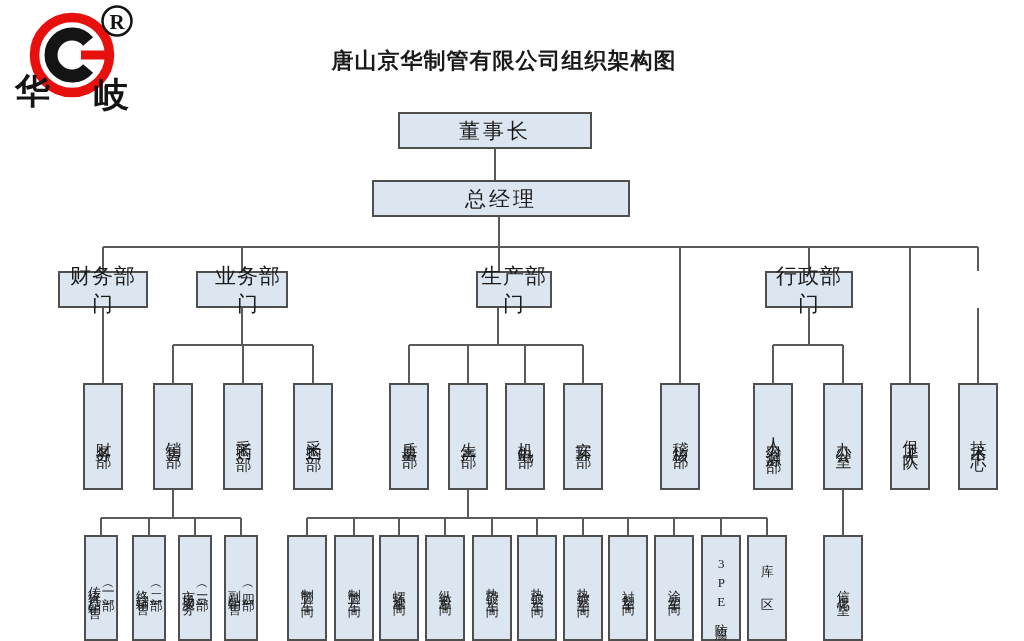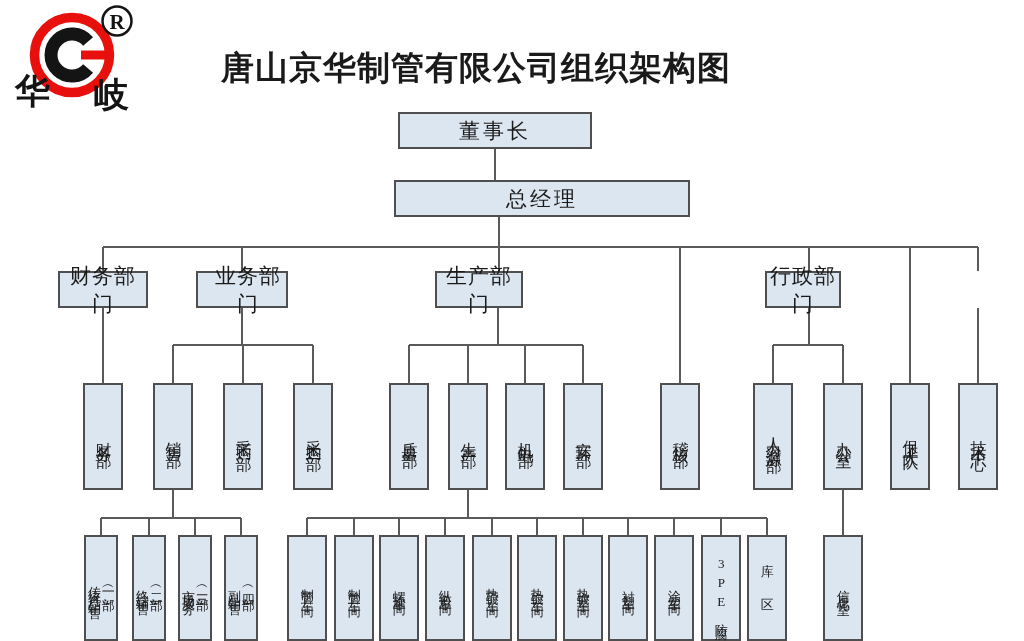--- a/index.html
+++ b/index.html
@@ -19,22 +19,22 @@
   .v .vt{
     writing-mode:vertical-lr;text-orientation:mixed;
     line-height:1.05;
   }
   .mid .vt{font-size:16px;letter-spacing:5px;}
   .small .vt{font-size:13px;letter-spacing:4px;}
   .v .vt span{display:block;text-align:center;}
   .upright{text-orientation:upright !important;}
   .spread{letter-spacing:34px !important;}
   #title{
-    position:absolute;left:476px;top:46px;transform:translateX(-50%);
-    font-size:33px;font-weight:bold;letter-spacing:1px;white-space:nowrap;
+    position:absolute;left:504px;top:46px;transform:translateX(-50%);
+    font-size:22px;font-weight:bold;letter-spacing:1px;white-space:nowrap;
   }
   .logo-char{
     position:absolute;font-size:35px;font-weight:bold;color:#141414;
     font-family:"Liberation Serif","DejaVu Serif",serif;line-height:1;
   }
 </style>
 </head>
 <body>
 
 <div id="canvas">
@@ -65,26 +65,26 @@
       <circle cx="103" cy="17" r="14.5" fill="#ffffff" stroke="#141414" stroke-width="2.5"></circle>
       <text x="103" y="25" text-anchor="middle" font-size="21" font-weight="bold" font-family="Liberation Serif, DejaVu Serif, serif" fill="#141414">R</text>
     </g>
   </svg>
   <span class="logo-char" style="left:15px;top:74px;">华</span>
   <span class="logo-char" style="left:94px;top:78px;">岐</span>
 
   <div id="title">唐山京华制管有限公司组织架构图</div>
 
   <div class="box lvl1" style="left:398px;top:112px;width:194px;height:37px;">董事长</div>
-  <div class="box lvl1" style="left:394px;top:180px;width:296px;height:37px;">总经理</div>
+  <div class="box lvl1" style="left:372px;top:180px;width:258px;height:37px;">总经理</div>
 
   <div class="box dept" style="left:58px;top:271px;width:90px;height:37px;">财务部门</div>
   <div class="box dept" style="left:196px;top:271px;width:92px;height:37px;padding-left:12px;">业务部门</div>
-  <div class="box dept" style="left:435px;top:271px;width:88px;height:37px;">生产部门</div>
-  <div class="box dept" style="left:765px;top:271px;width:76px;height:37px;">行政部门</div>
+  <div class="box dept" style="left:476px;top:271px;width:76px;height:37px;">生产部门</div>
+  <div class="box dept" style="left:765px;top:271px;width:88px;height:37px;">行政部门</div>
 
   <div class="box v mid" style="left:83px;top:383px;width:40px;height:107px;">
     <span class="vt">财务部</span>
     </div>
   <div class="box v mid" style="left:153px;top:383px;width:40px;height:107px;">
     <span class="vt">销售部</span>
     </div>
   <div class="box v mid" style="left:223px;top:383px;width:40px;height:107px;">
     <span class="vt">采购一部</span>
     </div>

